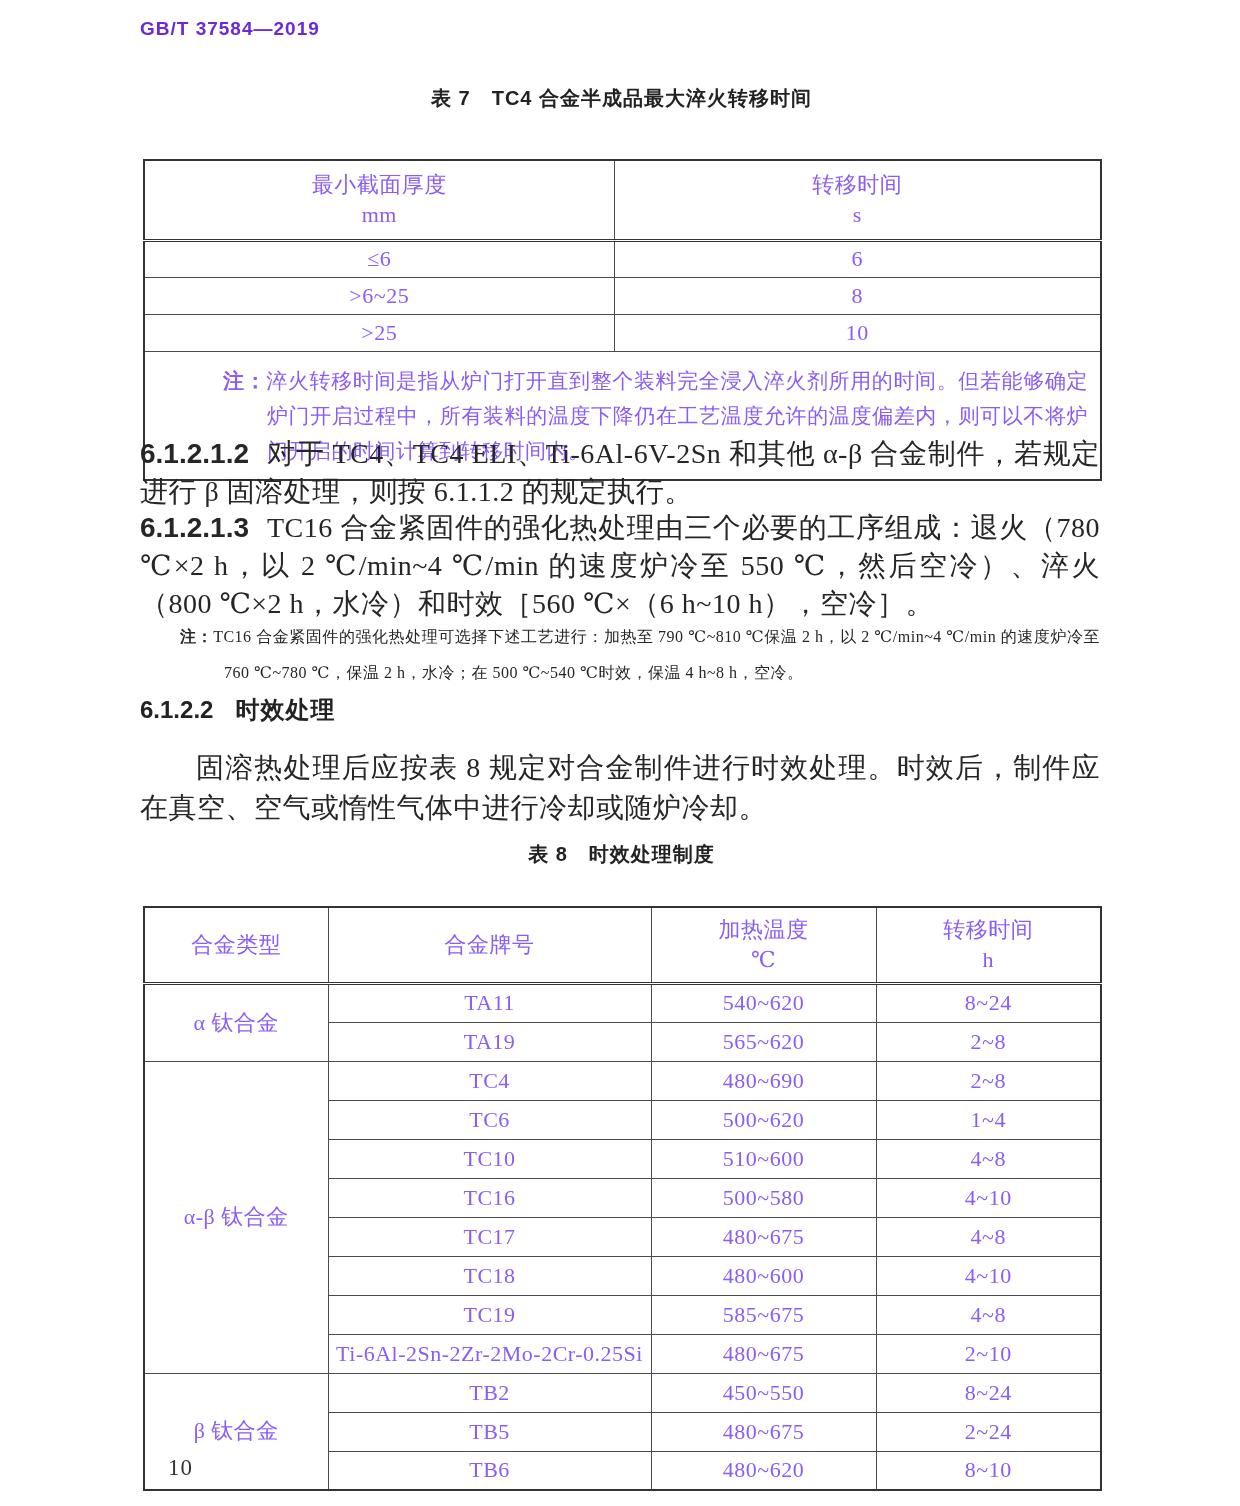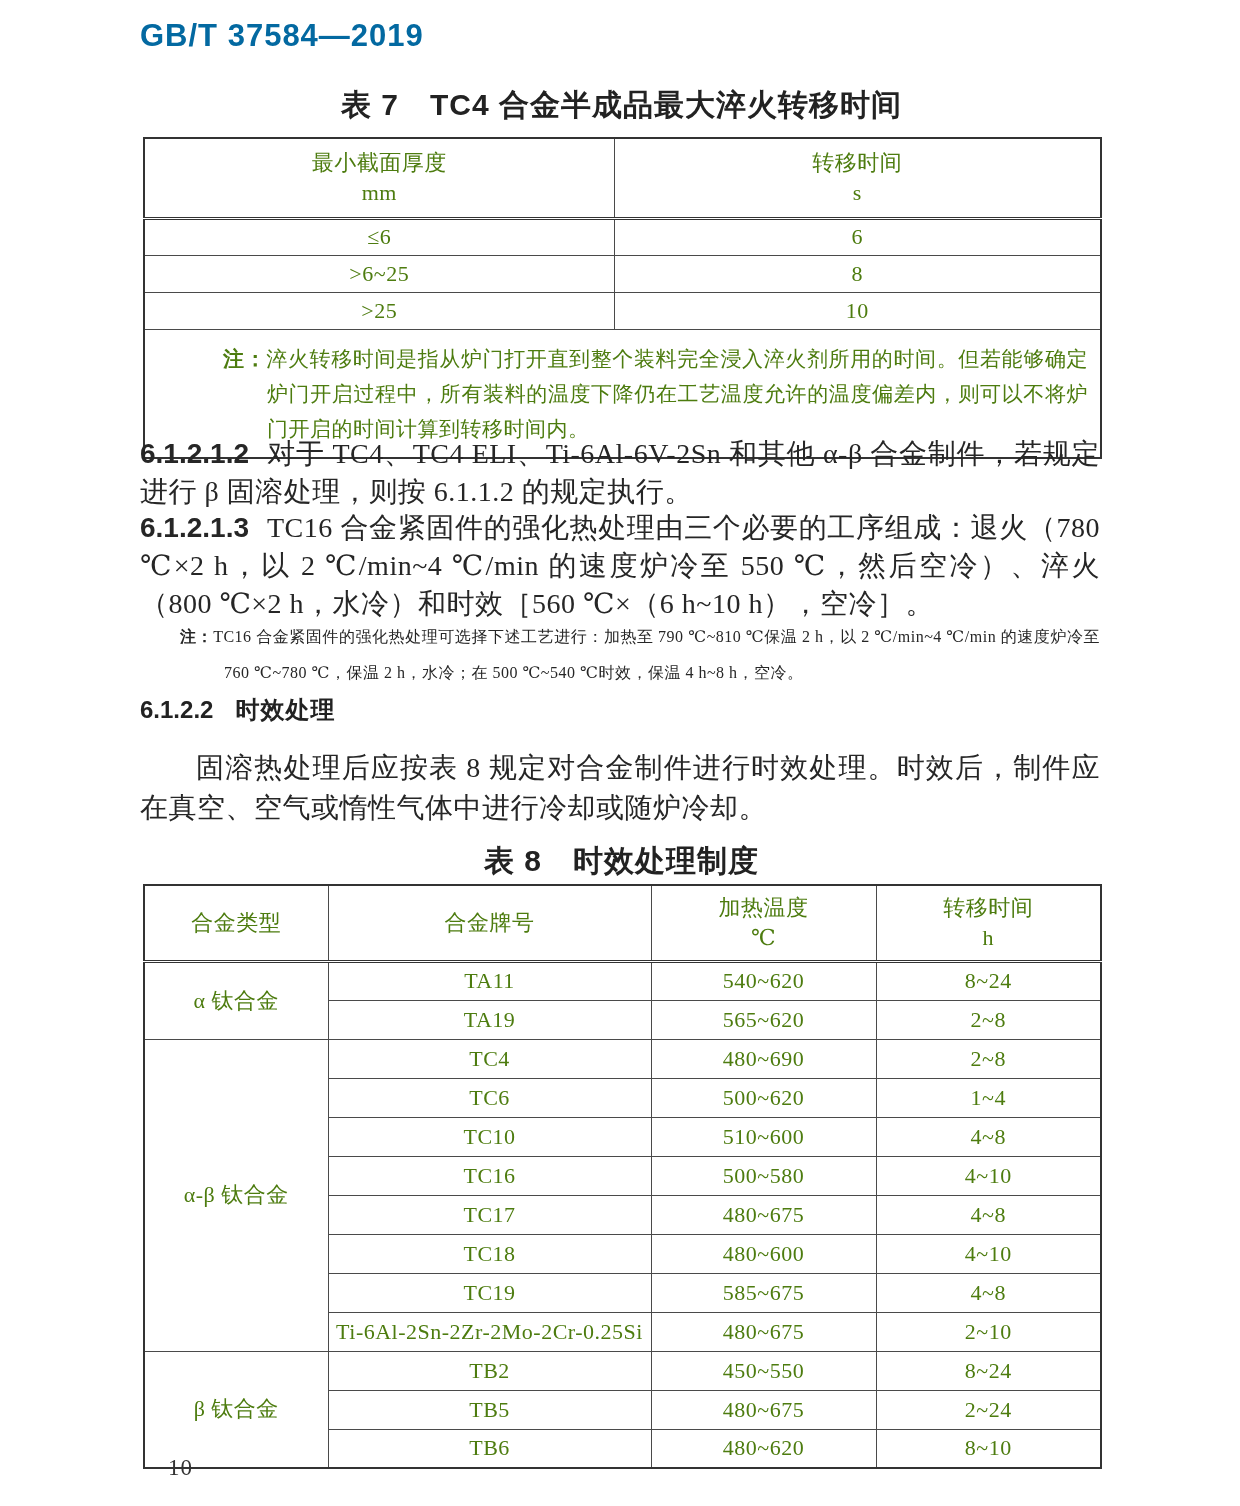--- a/index.html
+++ b/index.html
@@ -8,38 +8,38 @@
     width:1240px; height:1506px; position:relative;
     font-family:"Liberation Serif","DejaVu Serif","DejaVu Sans",serif;
     color:#2b2b2b;
   }
   .abs { position:absolute; }
 
   
   .doc-header {
     left:140px; top:18px;
     font-family:"Liberation Sans","DejaVu Sans",sans-serif;
-    font-weight:700; font-size:31px; letter-spacing:1px; color:#0369a1;
+    font-weight:700; font-size:19px; letter-spacing:1px; color:#6d28d9;
   }
 
   
   .caption {
     left:143px; width:957px; text-align:center;
     font-family:"Liberation Sans","DejaVu Sans",sans-serif;
-    font-weight:700; font-size:30px; color:#222; letter-spacing:1px;
+    font-weight:700; font-size:20px; color:#222; letter-spacing:1px;
   }
   .cap7 { top:85px; }
   .cap8 { top:841px; }
 
   
   .tblwrap7 { left:143px; top:137px; }
   .tblwrap8 { left:143px; top:884px; }
   table.tbl {
     border-collapse:collapse; table-layout:fixed; width:957px;
-    font-size:22px; color:#4d7c0f;
+    font-size:22px; color:#8b5cf6;margin-top:22px;
   }
   table.tbl { border:2px solid #333; }
   .tbl th, .tbl td {
     border:1px solid #4a4a4a; text-align:center; vertical-align:middle;
     font-weight:normal; padding:0; letter-spacing:0.5px;
   }
   .tbl thead th { border-bottom:3px double #333; }
   .t7 th { height:80px; }
   .t7 td { height:37px; }
   .t8 th { height:76px; }

